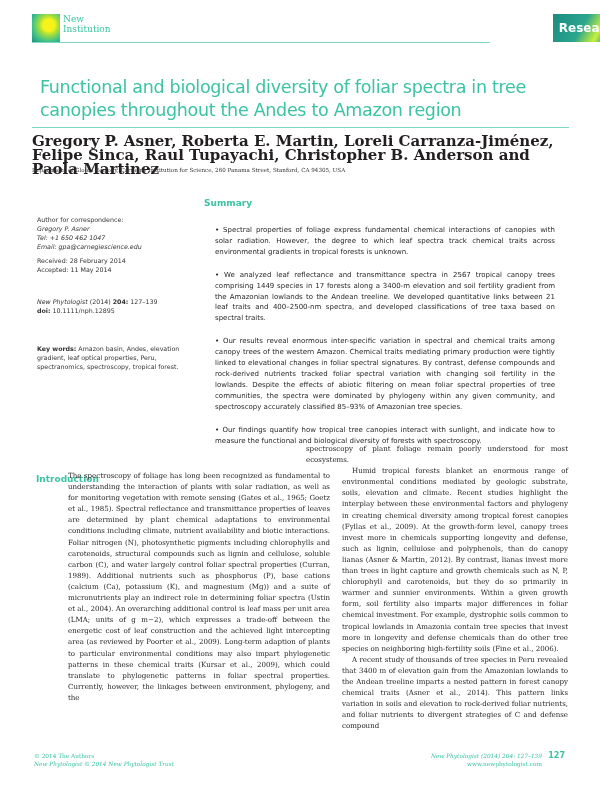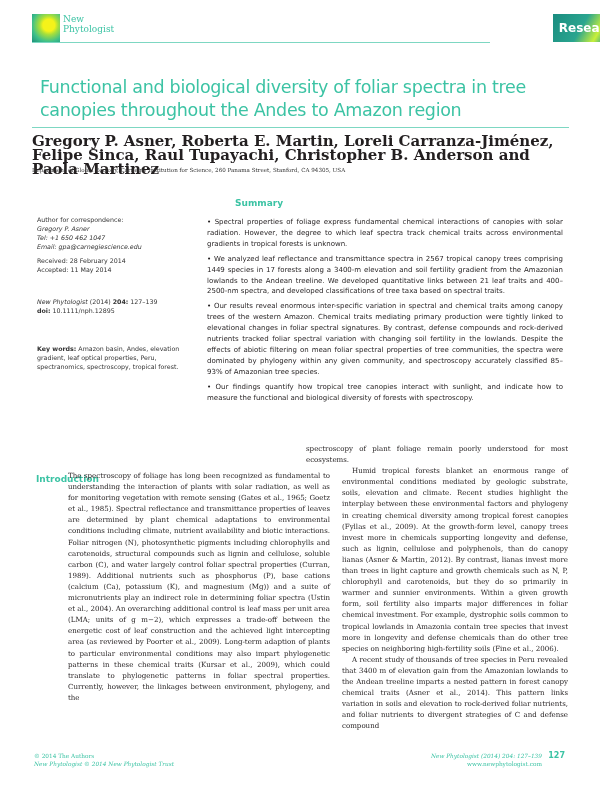--- a/index.html
+++ b/index.html
@@ -22,43 +22,43 @@
   .affil { position: absolute; left: 32px; top: 167px; font-family: "DejaVu Serif", serif; font-size: 5.6px; color: #333; }
 
   
   .meta { position: absolute; left: 37px; top: 215px; width: 160px; font-family: "DejaVu Sans", sans-serif; font-size: 6.3px; line-height: 9px; color: #333; }
   .meta .i { font-style: italic; }
   .meta .gap { height: 5px; }
   .kw { position: absolute; left: 37px; top: 344px; width: 158px; font-family: "DejaVu Sans", sans-serif; font-size: 6.3px; line-height: 9px; color: #333; }
   .kw b { font-weight: bold; }
 
   
-  .sum-h { position: absolute; left: 204px; top: 198px; font-family: "DejaVu Sans", sans-serif; font-size: 9px; color: #3cc3a4; font-weight: bold; margin-left: 31px; }
+  .sum-h { position: absolute; left: 204px; top: 198px; font-family: "DejaVu Sans", sans-serif; font-size: 9px; color: #3cc3a4; font-weight: bold; }
   .summary { position: absolute; left: 203px; top: 213px; width: 364px; font-family: "DejaVu Sans", sans-serif; font-size: 7px; line-height: 10.9px; color: #231f20; text-align: justify; }
-  .summary p { margin: 4px; }
+  .summary p { margin: 12px; }
 
   .intro-h { position: absolute; left: 36px; top: 451px; font-family: "DejaVu Sans", sans-serif; font-size: 9px; color: #3cc3a4; font-weight: bold; margin-top: 23px; }
   .col { position: absolute; width: 262px; font-family: "DejaVu Serif", serif; font-size: 7.05px; line-height: 11.1px; color: #231f20; text-align: justify; }
   .col p { margin: 0; }
   .col .ind { text-indent: 10px; margin-left: 36px; }
   .colL { left: 36px; top: 470px; margin-left: 32px; }
   .colR { left: 306px; top: 443px; }
 
   .foot-l { position: absolute; left: 34px; top: 752px; font-family: "DejaVu Serif", serif; font-size: 5.8px; line-height: 8px; color: #3cc3a4; }
   .foot-r { position: absolute; right: 58px; top: 752px; font-family: "DejaVu Serif", serif; font-size: 5.8px; line-height: 8px; color: #3cc3a4; text-align: right; }
   .pg { position: absolute; right: 35px; top: 751px; font-family: "DejaVu Sans", sans-serif; font-size: 8px; font-weight: bold; color: #3cc3a4; }
 </style>
 </head>
 <body>
 
 <div class="hdr">
   <div class="logo"></div>
   <div class="logo-text">
     <div>New</div>
-    <div>Phytologist</div>
+    <div>Institution</div>
   </div>
   <div class="badge">Research</div>
 </div>
 <div class="hdr-line"></div>
 
 <h1 class="title" style="margin:8px">Functional and biological diversity of foliar spectra in tree canopies throughout the Andes to Amazon region</h1>
 <div class="rule2"></div>
 
 <div class="authors">Gregory P. Asner, Roberta E. Martin, Loreli Carranza-Jiménez, Felipe Sinca, Raul Tupayachi, Christopher B. Anderson and Paola Martinez</div>
 <div class="affil">Department of Global Ecology, Carnegie Institution for Science, 260 Panama Street, Stanford, CA 94305, USA</div>

